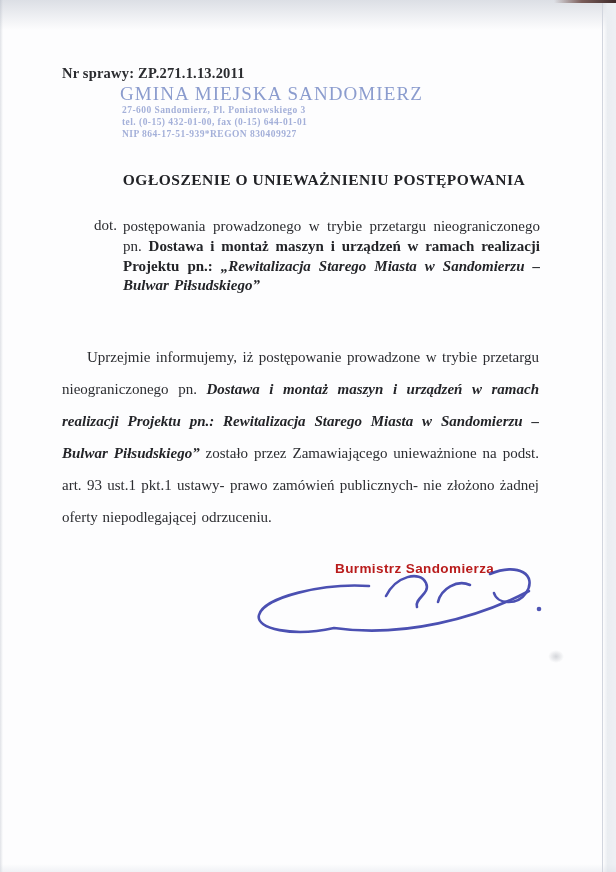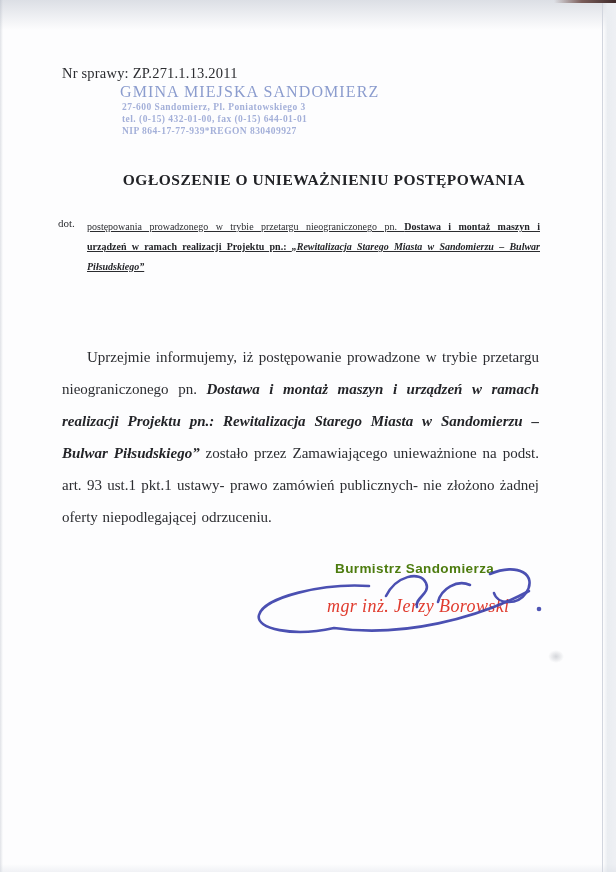--- a/index.html
+++ b/index.html
@@ -21,47 +21,47 @@
   .edge-right{position:absolute;right:0;top:0;bottom:0;width:13px;
     background:linear-gradient(to right,rgba(255,255,255,0),#eaedf1 35%,#eef0f4);
     border-left:1px solid rgba(168,176,190,.40);}
   .edge-bottom{position:absolute;left:0;right:0;bottom:0;height:8px;
     background:linear-gradient(to top,rgba(210,215,224,.30),rgba(255,255,255,0));}
   .smudge{position:absolute;left:548px;top:650px;width:16px;height:13px;
     background:radial-gradient(ellipse at center,rgba(118,124,136,.30),rgba(118,124,136,0) 70%);
     filter:blur(.5px);}
 
   
-  .case-number{position:absolute;left:62px;top:65px;font-size:14.5px;letter-spacing:.2px;}
+  .case-number{position:absolute;left:62px;top:65px;font-size:14.5px;letter-spacing:.2px;font-weight:bold;}
   .place-date{position:absolute;left:385px;top:66px;font-size:14.5px;letter-spacing:.2px;}
 
   
   .stamp{position:absolute;left:120px;top:84px;line-height:1;}
-  .stamp-name{font-size:16px;letter-spacing:1.1px;color:#8b9cce;margin:0 0 3px 0;}
+  .stamp-name{font-size:19px;letter-spacing:1.1px;color:#8b9cce;margin:0 0 3px 0;}
   .stamp-line{font-size:9.5px;letter-spacing:.45px;color:#a4b0d9;margin:0 0 2.5px 2px;font-weight:bold;}
 
   
   .doc-title{position:absolute;left:0;top:155px;width:616px;margin:16px;text-align:center;
     font-size:15.5px;font-weight:bold;letter-spacing:.5px;color:#222327;}
 
   
   .subject{position:absolute;left:58px;top:217px;width:482px;display:flex;align-items:flex-start;}
-  .subject .dot-label{flex:0 0 29px;font-size:11px;}
-  .subject p{margin:0;flex:1;font-size:10px;line-height:19.8px;text-align:justify;word-spacing:1.5px;text-decoration:underline;}
+  .subject .dot-label{flex:0 0 29px;font-size:15px;margin-left:36px;}
+  .subject p{margin:0;flex:1;font-size:15px;line-height:19.8px;text-align:justify;word-spacing:1.5px;}
   .b{font-weight:bold;color:#232428;}
   .bi{font-weight:bold;font-style:italic;color:#232428;}
 
   
   .body-par{position:absolute;left:62px;top:341px;width:477px;margin:0;
     font-size:15px;line-height:32px;text-align:justify;text-indent:25px;word-spacing:1px;}
 
   
   .sig-title{position:absolute;left:335px;top:561px;
     font-family:"Liberation Sans","DejaVu Sans",sans-serif;
-    font-size:13.5px;font-weight:bold;letter-spacing:.4px;color:#4d7c0f;}
+    font-size:13.5px;font-weight:bold;letter-spacing:.4px;color:#b91c1c;}
   .sig-name{position:absolute;left:327px;top:596px;
     font-size:18px;font-style:italic;letter-spacing:.4px;color:#e03b2e;}
   .sig-svg{position:absolute;left:238px;top:552px;width:312px;height:95px;}
 </style>
 </head>
 <body>
 
 <div class="page">
 
   <div class="edge-top"></div>
@@ -70,42 +70,41 @@
   <div class="edge-bottom"></div>
   <div class="edge-top-right-streak"></div>
   <div class="smudge"></div>
 
   <span class="case-number">Nr sprawy: ZP.271.1.13.2011</span>
 
   <div class="stamp">
     <div class="stamp-name">GMINA MIEJSKA SANDOMIERZ</div>
     <div class="stamp-line">27-600 Sandomierz, Pl. Poniatowskiego 3</div>
     <div class="stamp-line">tel. (0-15) 432-01-00, fax (0-15) 644-01-01</div>
-    <div class="stamp-line">NIP 864-17-77-939*REGON 830409927</div>
+    <div class="stamp-line">NIP 864-17-51-939*REGON 830409927</div>
   </div>
 
   <h1 class="doc-title">OGŁOSZENIE O UNIEWAŻNIENIU POSTĘPOWANIA</h1>
 
   <div class="subject">
     <span class="dot-label">dot.</span>
     <p>
       <span>postępowania prowadzonego w trybie przetargu nieograniczonego pn. </span>
       <span class="b">Dostawa i montaż maszyn i urządzeń w ramach realizacji Projektu pn.: </span>
       <span class="bi">„Rewitalizacja Starego Miasta w Sandomierzu – Bulwar Piłsudskiego”</span>
     </p>
   </div>
 
   <p class="body-par">
     <span>Uprzejmie informujemy, iż postępowanie prowadzone w trybie przetargu nieograniczonego pn. </span>
     <span class="bi">Dostawa i montaż maszyn i urządzeń w ramach realizacji Projektu pn.: Rewitalizacja Starego Miasta w Sandomierzu – Bulwar Piłsudskiego”</span>
     <span> zostało przez Zamawiającego unieważnione na podst. art. 93 ust.1 pkt.1 ustawy- prawo zamówień publicznych- nie złożono żadnej oferty niepodlegającej odrzuceniu.</span>
   </p>
 
   <div class="sig-title">Burmistrz Sandomierza</div>
-  <div class="sig-name">mgr inż. Jerzy Borowski</div>
 
   <svg class="sig-svg" viewBox="0 0 312 95" fill="none" xmlns="http://www.w3.org/2000/svg">
     <g stroke="#3c42ac" stroke-width="2.6" stroke-linecap="round" stroke-linejoin="round" opacity="0.92">
       <path d="M 131 34 C 85 31, 26 45, 21 63 C 17 77, 55 85, 96 76 C 165 86, 240 66, 291 39"></path>
       <path d="M 148 44 C 158 24, 182 18, 188 31 C 193 42, 176 46, 179 55"></path>
       <path d="M 200 50 C 203 37, 219 27, 232 33"></path>
       <path d="M 252 22 C 280 10, 300 23, 288 41 C 279 54, 259 52, 256 41"></path>
     </g>
     <circle cx="301" cy="57" r="2.3" fill="#3c42ac" opacity="0.9"></circle>
   </svg>

